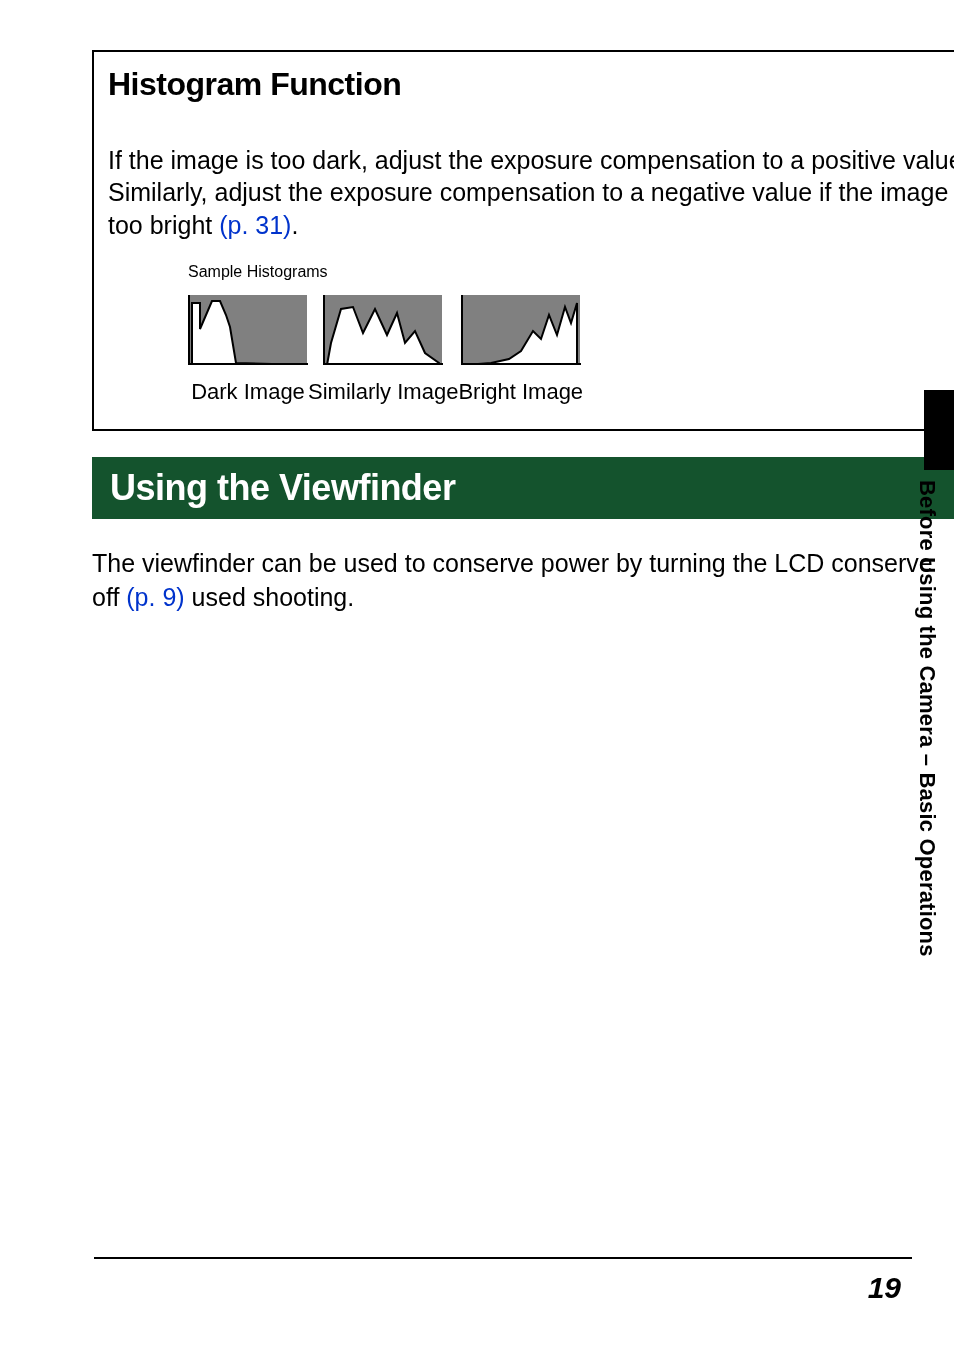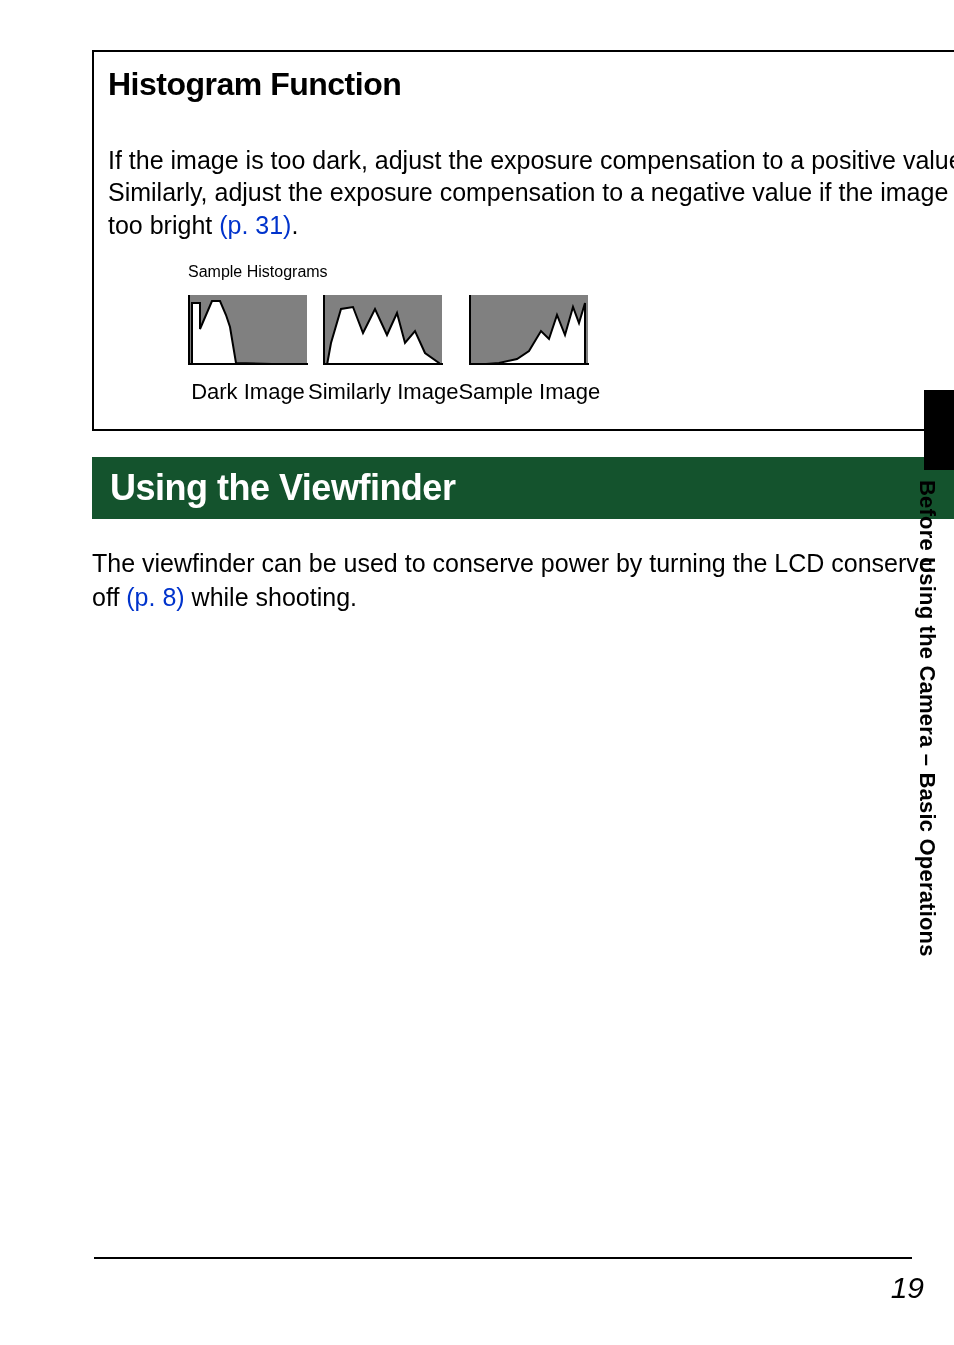--- a/index.html
+++ b/index.html
@@ -90,24 +90,24 @@
     position:absolute;
     right:14px;
     top:480px;
     writing-mode:vertical-rl;
     font-weight:700;
     font-size:22px;
     letter-spacing:0.2px;
   }
   .footer{
     position:absolute;
-    right:30px;
+    right:53px;
     bottom:40px;
     font-style:italic;
-    font-weight:400;
+    font-weight:700;
     font-size:30px;
   }
   .footer-rule{
     position:absolute;
     right:42px;
     bottom:86px;
     width:818px;
     border-top:2px solid #000;
   }
 </style>
@@ -150,30 +150,30 @@
 
       <div class="sample">
         <div class="hist">
           <svg viewBox="0 0 120 70" preserveAspectRatio="none">
             <rect x="0" y="0" width="120" height="70" fill="#808080"></rect>
             <polyline points="0,70 120,70 120,0" fill="none" stroke="#fff" stroke-width="2"></polyline>
             <polygon points="4,70 30,68 48,64 60,56 72,36 80,44 88,20 96,40 104,12 110,28 116,8 116,70" fill="#fff" stroke="#000" stroke-width="2"></polygon>
             <polyline points="0,0 0,70 120,70" fill="none" stroke="#000" stroke-width="4"></polyline>
           </svg>
         </div>
-        <div class="sample-cap">Sample Image</div>
+        <div class="sample-cap">Bright Image</div>
       </div>
 
     </div>
   </div>
 
   <div class="black-band">Using the Viewfinder</div>
 
   <div class="viewfinder-body">
-    <span>The viewfinder can be used to conserve power by turning the LCD conserve off </span><span class="link">(p. 8)</span><span> while shooting.</span>
+    <span>The viewfinder can be used to conserve power by turning the LCD conserve off </span><span class="link">(p. 9)</span><span> used shooting.</span>
   </div>
 </div>
 
 <div class="side-tab"></div>
 <div class="side-text">Before Using the Camera – Basic Operations</div>
 
 <div class="footer-rule"></div>
 <div class="footer">19</div>
 
 </body></html>

